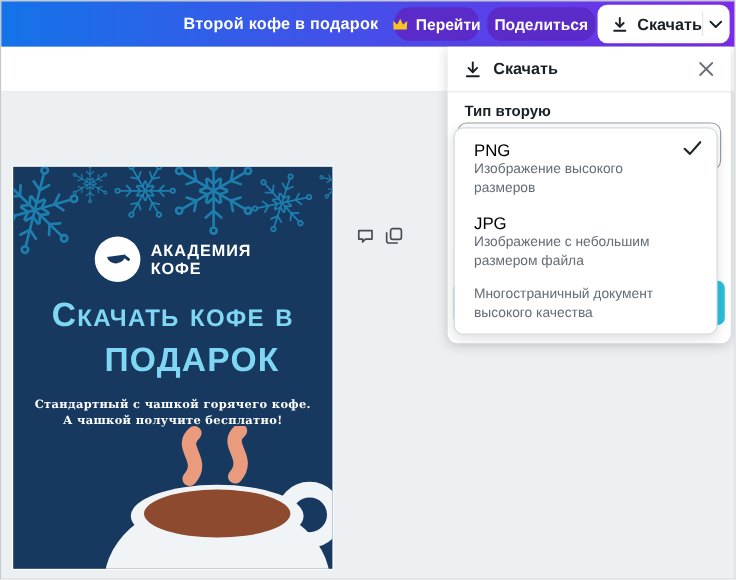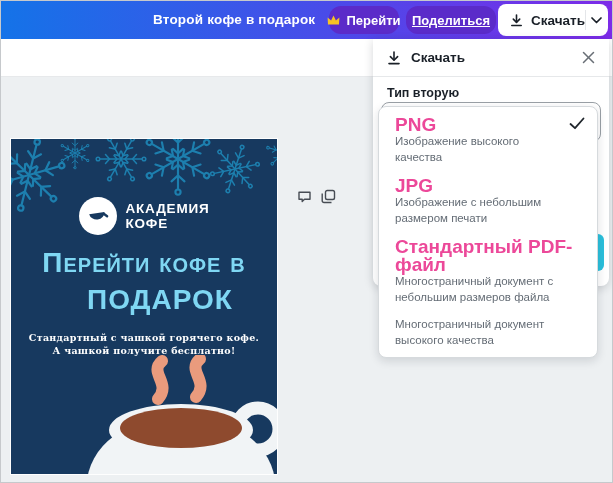--- a/index.html
+++ b/index.html
@@ -18,21 +18,21 @@
     position:absolute; left:152px; top:0; height:38px; line-height:38px;
     color:#fff; font-size:13.5px; font-weight:600; letter-spacing:.2px; white-space:nowrap;
   }
   .hbtn {
     position:absolute; top:5px; height:28px; border:none; border-radius:12px;
     background:#5b2bc9; color:#fff; font-size:13px; font-weight:600;
     display:flex; align-items:center; justify-content:center; gap:6px; cursor:pointer;
     font-family:"Liberation Sans", sans-serif;
   }
   .btn-go { left:328px; width:70px; }
-  .btn-share { left:405px; width:90px;text-decoration:underline; }
+  .btn-share { left:405px; width:90px; }
   .btn-download {
     position:absolute; left:497px; top:3px; width:110px; height:32px;
     background:#fff; border-radius:8px; display:flex; align-items:center;
   }
   .btn-download .main {
     flex:1; display:flex; align-items:center; gap:7px; padding-left:11px;
     font-size:13.5px; font-weight:600; color:#1a2028; cursor:pointer; height:100%;
   }
   .btn-download .vdiv { width:1px; height:20px; background:#e4e6e9; }
   .btn-download .chev {
@@ -95,21 +95,21 @@
   .teal-btn {
     position:absolute; left:5px; top:195px; width:226px; height:37px;
     border-radius:6px; background:#2bc0dc; border:none; cursor:pointer; z-index:1;
   }
   .listbox {
     position:absolute; left:5px; top:67px; width:220px;
     background:#fff; border:1px solid #d6dadd; border-radius:8px;
     box-shadow:0 3px 10px rgba(20,30,40,.14); z-index:3; padding:3px 0;
   }
   .opt { display:flex; justify-content:space-between; align-items:flex-start; padding:6px 12px 6px 16px; cursor:pointer; }
-  .opt-name { font-size:19px; font-weight:700; color:#ec4899; line-height:18px; }
+  .opt-name { font-size:14px; font-weight:400; color:#000000; line-height:18px; }
   .opt-desc { font-size:11.5px; color:#646c75; line-height:15.5px; }
   .check { margin-top:1px; }
   svg { display:block; }
 </style>
 </head>
 <body>
 
 <div class="stage">
 
   <div class="header">
@@ -208,21 +208,21 @@
           </g>
         </svg>
       </div>
       <div class="brand">
         <div>АКАДЕМИЯ</div>
         <div>КОФЕ</div>
       </div>
     </div>
 
     <div class="headline">
-      <span class="l1">Перейти кофе в</span>
+      <span class="l1">Скачать кофе в</span>
       <span class="l2">подарок</span>
     </div>
 
     <div class="subtext">
       <div>Стандартный с чашкой горячего кофе.</div>
       <div>А чашкой получите бесплатно!</div>
     </div>
 
     <svg class="cup-svg" width="240" height="132" viewBox="0 0 240 132">
       <path d="M96,6 C82,18 106,28 92,44" fill="none" stroke="#ea9b7d" stroke-width="12" stroke-linecap="round"></path>
@@ -256,42 +256,36 @@
     <div class="file-type-label">Тип вторую</div>
 
     <div class="select-box"></div>
     <button class="teal-btn"></button>
 
     <div class="listbox">
 
       <div class="opt">
         <div class="opt-main">
           <div class="opt-name">PNG</div>
-          <div class="opt-desc">Изображение высокого качества</div>
+          <div class="opt-desc">Изображение высокого размеров</div>
         </div>
         <span class="check">
           <svg width="16" height="13" viewBox="0 0 16 13" fill="none" stroke="#20262c" stroke-width="1.8" stroke-linecap="round" stroke-linejoin="round">
               <path d="M1.5 7 L6 11.2 L14.5 1.5"></path>
             </svg>
         </span>
       </div>
 
       <div class="opt">
         <div class="opt-main">
           <div class="opt-name">JPG</div>
-          <div class="opt-desc">Изображение с небольшим размером печати</div>
+          <div class="opt-desc">Изображение с небольшим размером файла</div>
         </div>
       </div>
 
-      <div class="opt">
-        <div class="opt-main">
-          <div class="opt-name">Стандартный PDF-файл</div>
-          <div class="opt-desc">Многостраничный документ с небольшим размеров файла</div>
-        </div>
-      </div>
 
       <div class="opt">
         <div class="opt-main">
           <div class="opt-desc">Многостраничный документ высокого качества</div>
         </div>
       </div>
 
     </div>
   </div>
 

